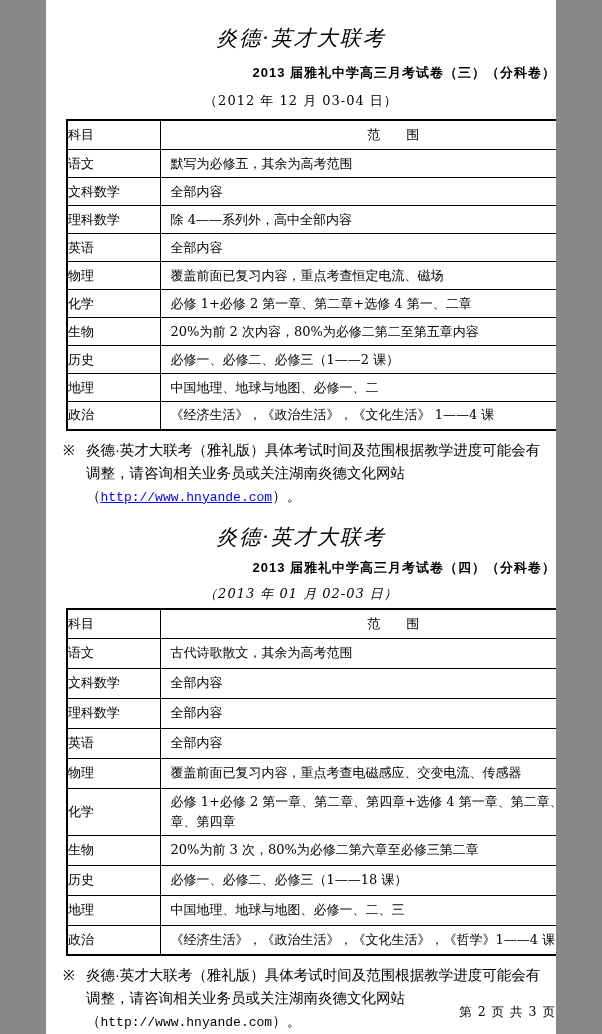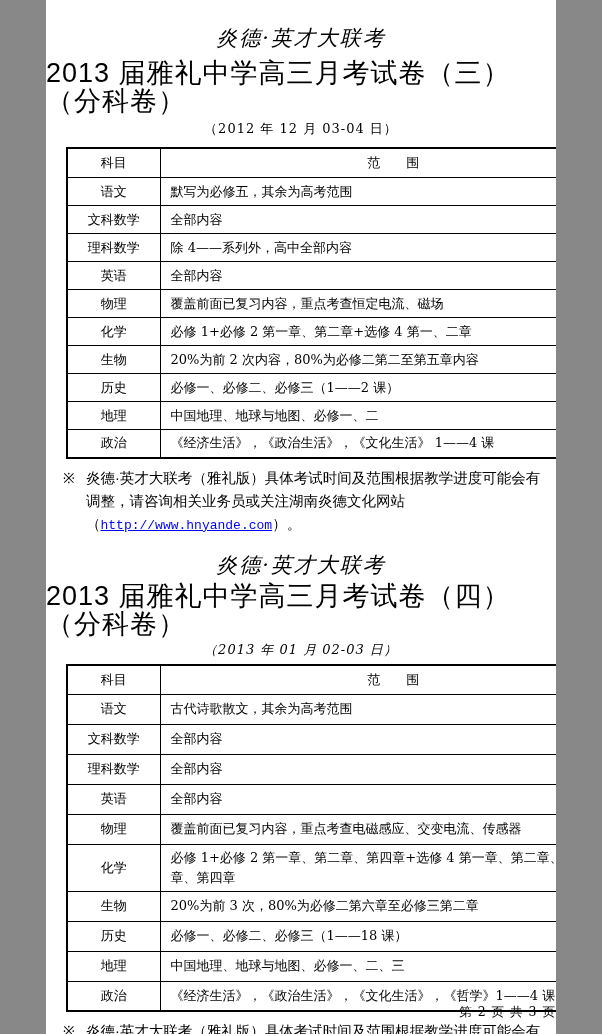--- a/index.html
+++ b/index.html
@@ -17,24 +17,24 @@
     margin-top: 26px;
     text-align: center;
     font-family: "DejaVu Serif", serif;
     font-style: italic;
     font-size: 21px;
     letter-spacing: 2px;
     line-height: 24px;
   }
   .doc-title {
     margin-top: 9px;
-    text-align: left;
+    text-align: right;
     font-family: "Liberation Sans", sans-serif;
-    font-weight: normal;
-    font-size: 27px;
+    font-weight: bold;
+    font-size: 13px;
     letter-spacing: 1px;
     line-height: 28px;
   }
   .date {
     margin-top: 5px;
     text-align: center;
     font-family: "DejaVu Serif", serif;
     font-size: 13px;
     line-height: 18px;
     letter-spacing: 1px;
@@ -47,21 +47,20 @@
     border: 2px solid #000;
   }
   table.scope-table td {
     border: 1px solid #000;
     font-size: 13px;
     line-height: 20px;
     vertical-align: middle;
   }
   col.c1 { width: 93px; }
   td.subj {
-    text-align: center;
     font-size: 14px;
     font-family: "DejaVu Serif", serif;
     margin-left: 12px;
   }
   td.scope {
     text-align: left;
     padding: 3px 12px 3px 10px;
     font-family: "DejaVu Serif", serif;
   }
   td.head-scope { text-align: center; font-size: 14px; padding: 4px; }

